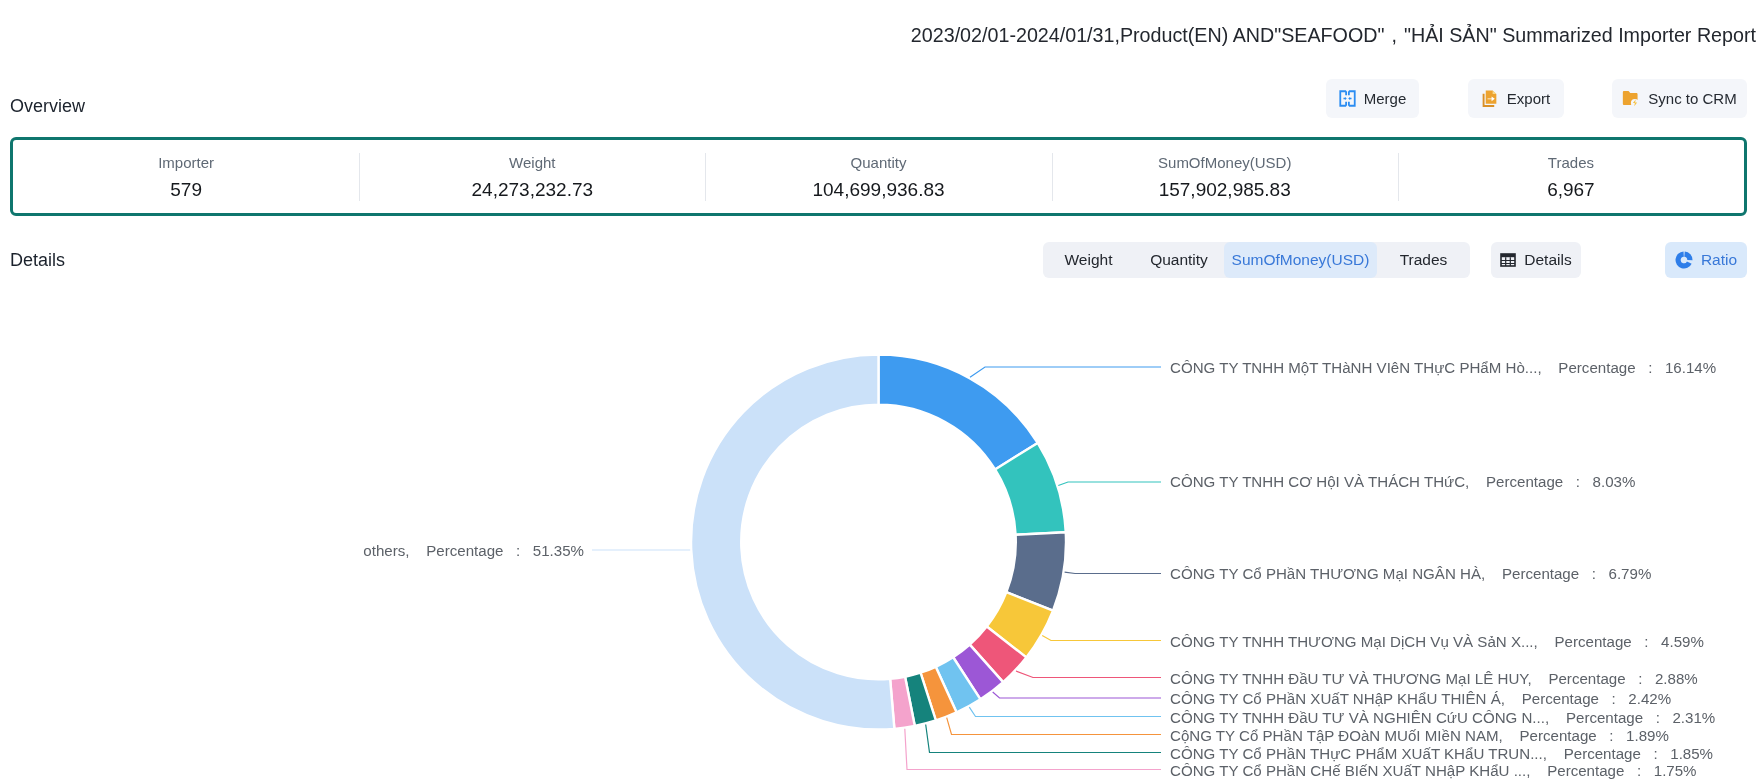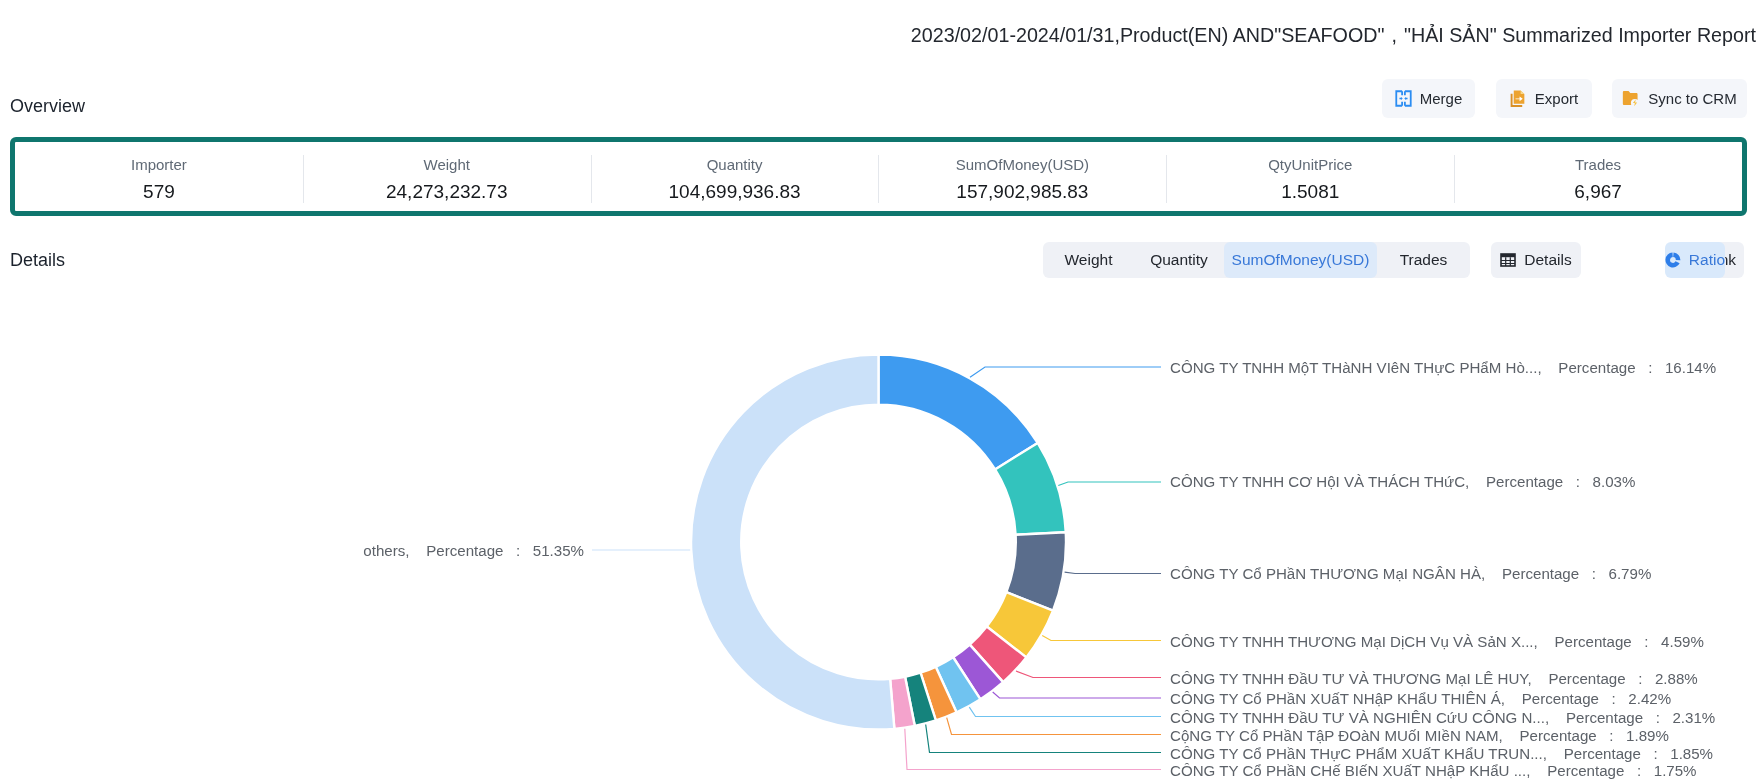--- a/index.html
+++ b/index.html
@@ -1,22 +1,22 @@
 <!DOCTYPE html>
 <html><head>
 <meta charset="utf-8">
 <style>
 * { margin:0; padding:0; box-sizing:border-box; }
 html,body { background:#fff; }
 body { width:1756px; height:780px; position:relative; font-family:"Liberation Sans", sans-serif; overflow:hidden; }
 .title { position:absolute; left:0; top:24px; width:100%; text-align:right; font-size:19.7px; color:#23272e; }
 .h2 { position:absolute; left:10px; font-size:18px; font-weight:normal; color:#1b222c; }
-.btnrow { position:absolute; top:79px; right:9px; display:flex; }
+.btnrow { position:absolute; top:79px; right:9px; display:flex;gap:28px; }
 .btn { height:39px; background:#f4f6fa; border-radius:6px; display:flex; align-items:center; justify-content:center; gap:8px; font-size:15px; color:#252a31; }
-.stats { position:absolute; left:10px; top:137px; width:1737px; height:79px; border:5px solid #0f766e; border-radius:6px; display:flex; }
+.stats { position:absolute; left:10px; top:137px; width:1737px; height:79px; border:3px solid #0f766e; border-radius:6px; display:flex; }
 .stat { flex:1; text-align:center; position:relative; padding-top:15px; }
 .stat + .stat::before { content:""; position:absolute; left:0; top:13px; height:48px; width:1px; background:#e4e7ec; }
 .stat .lb { font-size:15px; line-height:15px; color:#5f6975; }
 .stat .vl { font-size:19px; line-height:21px; font-weight:normal; color:#16191d; margin-top:9px; }
 .tabs { position:absolute; left:1043px; top:242px; height:36px; background:#eff1f6; border-radius:6px; display:flex; align-items:center; }
 .tab { height:36px; display:flex; align-items:center; justify-content:center; font-size:15.5px; color:#23272e; border-radius:6px; }
 .tab.sel { background:#ddeafa; color:#3878d8; }
 .rbtn { position:absolute; top:242px; height:36px; background:#eff1f6; border-radius:6px; display:flex; align-items:center; justify-content:center; gap:8px; font-size:15.5px; color:#23272e; }
 .rbtn.sel { background:#d9e9fb; color:#3878d8; }
 </style>
@@ -55,24 +55,20 @@
     </div>
   <div class="stat">
       <div class="lb">Quantity</div>
       <div class="vl">104,699,936.83</div>
     </div>
   <div class="stat">
       <div class="lb">SumOfMoney(USD)</div>
       <div class="vl">157,902,985.83</div>
     </div>
   <div class="stat">
-      <div class="lb">QtyUnitPrice</div>
-      <div class="vl">1.5081</div>
-    </div>
-  <div class="stat">
       <div class="lb">Trades</div>
       <div class="vl">6,967</div>
     </div>
 </div>
 <div class="h2" style="top:250px">Details</div>
 <div class="tabs">
   <div class="tab" style="width:91px">Weight</div>
   <div class="tab" style="width:90px">Quantity</div>
   <div class="tab sel" style="width:153px">SumOfMoney(USD)</div>
   <div class="tab" style="width:93px">Trades</div>
@@ -82,21 +78,21 @@
       <rect x="1" y="2" width="14" height="3.2" fill="#23272e"></rect>
       <path d="M1 8.5 H15 M1 11.5 H15 M5.7 5.2 V14 M10.3 5.2 V14" stroke="#23272e" stroke-width="1.2" fill="none"></path>
     </svg>Details</div>
 <div class="rbtn" style="left:1668px;width:76px"><svg width="16" height="16" viewBox="0 0 16 16" stroke="#23272e" fill="none">
       <path d="M2.2 1 V15" stroke-width="2"></path>
       <path d="M5.2 3 H14" stroke-width="2.2"></path>
       <path d="M5.2 6.8 H11.5" stroke-width="2.2"></path>
       <path d="M5.2 10.6 H9" stroke-width="2.2"></path>
       <path d="M5.2 14 H7" stroke-width="2.2"></path>
     </svg>Rank</div>
-<div class="rbtn sel" style="left:1665px;width:60px"><svg width="18" height="18" viewBox="0 0 18 18">
+<div class="rbtn sel" style="left:1665px;width:82px"><svg width="18" height="18" viewBox="0 0 18 18">
       <g fill="none" stroke="#2e7ee9" stroke-width="5.2">
         <path d="M 9.51 3.12 A 5.9 5.9 0 0 1 14.90 9.21"></path>
         <path d="M 14.30 11.59 A 5.9 5.9 0 1 1 8.69 3.11"></path>
       </g>
     </svg>Ratio</div>
 <svg width="1756" height="480" viewBox="0 300 1756 480" style="position:absolute;left:0;top:300px">
 <path d="M878.50,354.50 A187.5,187.5 0 0 1 1037.69,442.93 L995.07,469.45 A137.3,137.3 0 0 0 878.50,404.70 Z" fill="#3E9BF0" stroke="#fff" stroke-width="2.4" stroke-linejoin="round"></path>
 <path d="M1037.69,442.93 A187.5,187.5 0 0 1 1065.75,532.23 L1015.61,534.84 A137.3,137.3 0 0 0 995.07,469.45 Z" fill="#33C3BD" stroke="#fff" stroke-width="2.4" stroke-linejoin="round"></path>
 <path d="M1065.75,532.23 A187.5,187.5 0 0 1 1053.01,610.58 L1006.28,592.22 A137.3,137.3 0 0 0 1015.61,534.84 Z" fill="#5A6D8C" stroke="#fff" stroke-width="2.4" stroke-linejoin="round"></path>
 <path d="M1053.01,610.58 A187.5,187.5 0 0 1 1026.29,657.38 L986.72,626.49 A137.3,137.3 0 0 0 1006.28,592.22 Z" fill="#F7C739" stroke="#fff" stroke-width="2.4" stroke-linejoin="round"></path>

